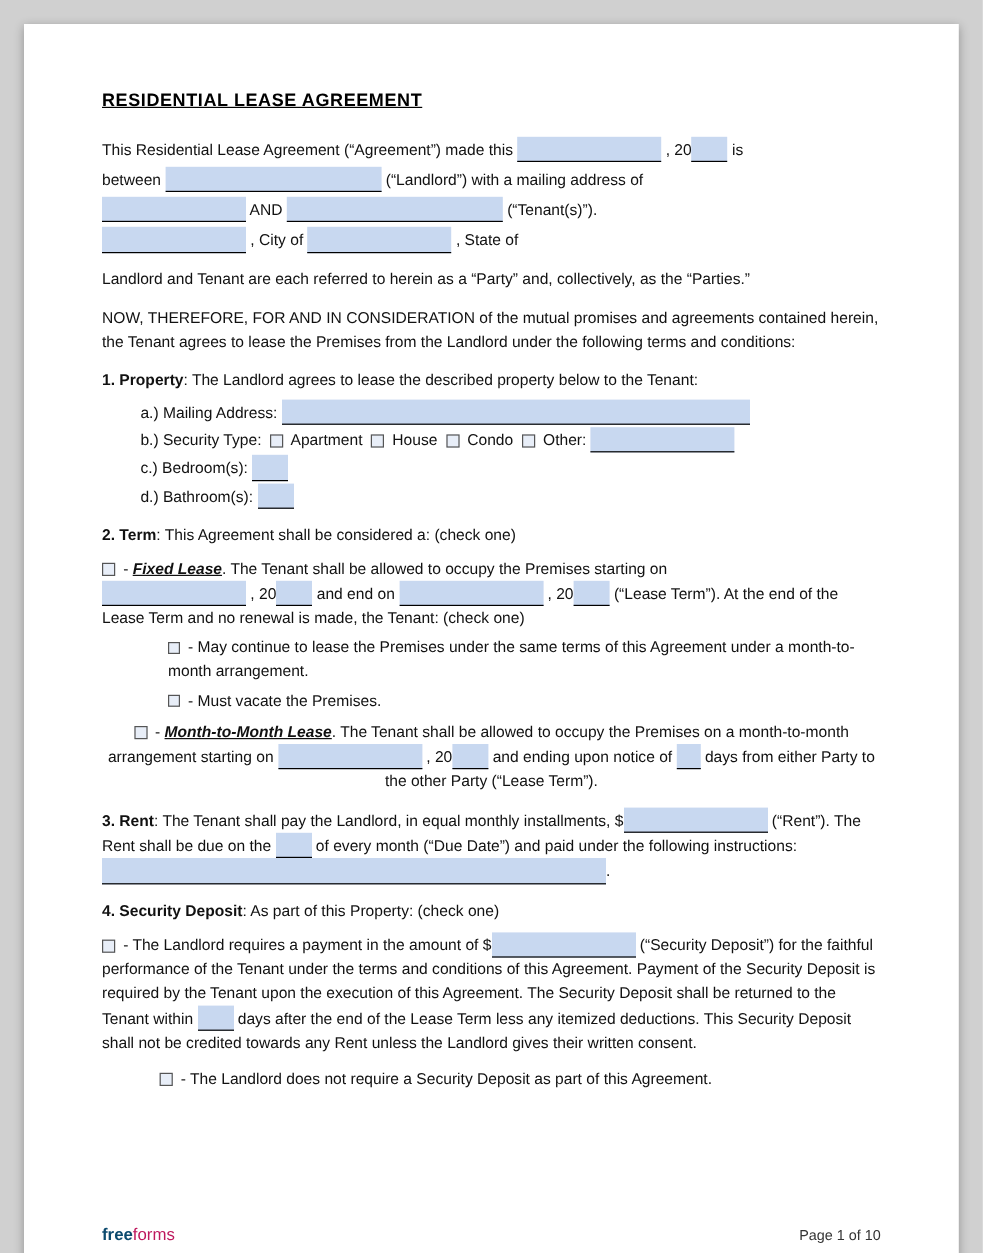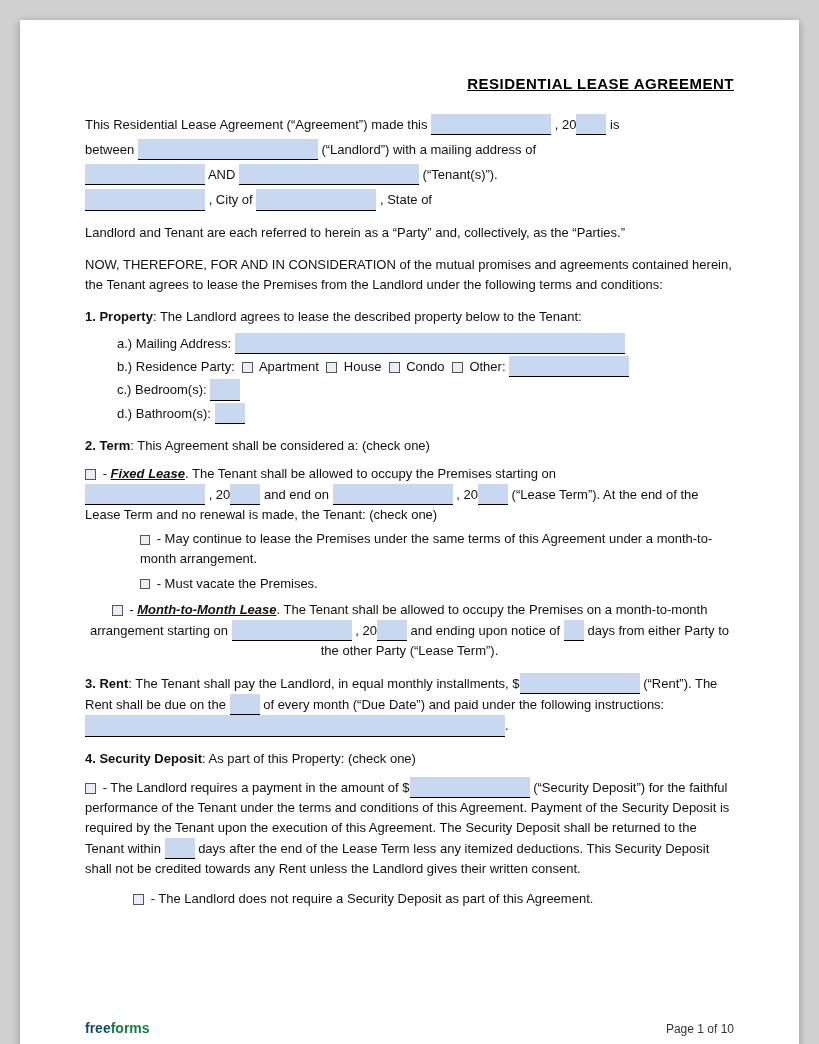--- a/index.html
+++ b/index.html
@@ -14,21 +14,21 @@
     }
     .page {
       background: #fff;
       width: 819px;
       min-height: 1044px;
       padding: 55px 65px 55px 65px;
       position: relative;
       box-shadow: 0 2px 8px rgba(0,0,0,0.3);
     }
     .title {
-      text-align: right;
+      text-align: left;
       font-weight: bold;
       font-size: 15px;
       text-decoration: underline;
       margin-bottom: 22px;
       letter-spacing: 0.5px;
     }
     .body-text {
       font-size: 13px;
       line-height: 1.55;
       color: #111;
@@ -101,22 +101,22 @@
       align-items: flex-end;
     }
     .freeforms-logo {
       font-size: 14px;
     }
     .freeforms-free {
       color: #0c4a6e;
       font-weight: bold;
     }
     .freeforms-forms {
-      color: #15803d;
-      font-weight: bold;
+      color: #be185d;
+      font-weight: normal;
     }
     .page-number {
       font-size: 12px;
       color: #333;
     }
     .address-block {
       margin-bottom: 4px;
     }
     .line-group {
       margin-bottom: 2px;
@@ -178,21 +178,21 @@
     <div class="section-title-row">
       <span class="bold">1. Property</span><span>: The Landlord agrees to lease the described property below to the Tenant:</span>
     </div>
     <div class="indent-a line-group">
       <span>a.)</span>
       <span>Mailing Address:</span>
       <span class="blank blank-blue blank-mailing">&nbsp;</span>
     </div>
     <div class="indent-a line-group">
       <span>b.)</span>
-      <span>Residence Party:</span>
+      <span>Security Type:</span>
       &nbsp;<span class="checkbox"></span>
       <span>Apartment</span>
       &nbsp;<span class="checkbox"></span>
       <span>House</span>
       &nbsp;<span class="checkbox"></span>
       <span>Condo</span>
       &nbsp;<span class="checkbox"></span>
       <span>Other:</span>
       <span class="blank blank-blue blank-medium">&nbsp;</span>
     </div>

